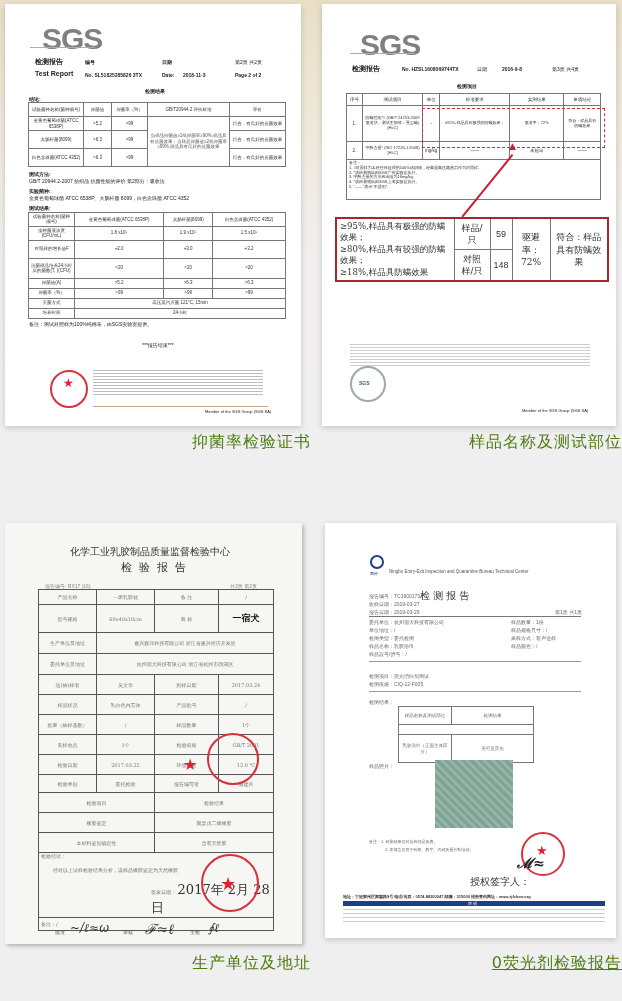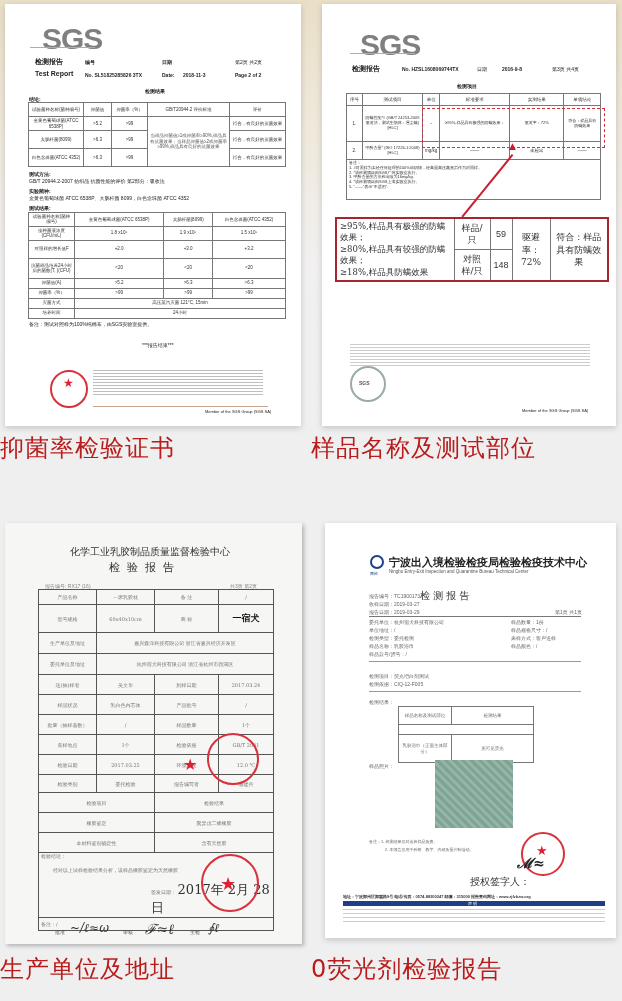--- a/index.html
+++ b/index.html
@@ -3,21 +3,21 @@
 <meta charset="utf-8">
 <style>
   * { box-sizing: border-box; margin: 0; padding: 0; }
   html, body { width: 622px; height: 1001px; overflow: hidden; }
   body { background: #f0eff0; font-family: "DejaVu Sans", sans-serif; position: relative; }
 
   .top-bg { position: absolute; left: 0; top: 0; width: 622px; height: 430px;
     background: linear-gradient(180deg, #e9dfc7 0%, #efe9dc 30%, #f1efef 60%, #f0eff0 100%); }
 
   .card { position: absolute; background: #fff; box-shadow: 0 2px 6px rgba(0,0,0,0.18); overflow: hidden; }
-  .caption { position: absolute; font-size: 24px; color: #b91c1c; text-align: left; width: 311px; letter-spacing: 1px; }
+  .caption { position: absolute; font-size: 16px; color: #4d7c0f; text-align: right; width: 311px; letter-spacing: 1px; }
 
   
   .sgs { position: absolute; font-family: "Liberation Sans", sans-serif; font-weight: bold; color: #808080; font-size: 30px; letter-spacing: -1px; }
   .sgs-line { position: absolute; height: 1px; background: #c9a48c; }
   .tiny { font-size: 5px; color: #222; position: absolute; white-space: nowrap; font-family: "Liberation Sans", sans-serif; }
   .tinyb { font-weight: bold; }
   .t7 { font-size: 7px; }
 
   table.doc { position: absolute; border-collapse: collapse; font-size: 4.5px; color: #333; font-family: "Liberation Sans", sans-serif; }
   table.doc td { border: 0.8px solid #777; text-align: center; padding: 1px 2px; line-height: 1.2; }
@@ -234,21 +234,21 @@
 
   <div style="position:absolute;left:28px;top:340px;width:240px;height:22px;background:repeating-linear-gradient(180deg,#999 0 1px,#fff 1px 3px);opacity:0.5;"></div>
   <div class="stamp" style="left:28px;top:362px;width:36px;height:36px;border-color:#9aa;"></div>
   <div class="tiny tinyb" style="left:37px;top:376px;color:#555;">SGS</div>
   <div class="tiny" style="left:200px;top:404px;font-size:4px;">Member of the SGS Group (SGS SA)</div>
 </div>
 <div class="caption" style="left:311px;top:432px;">样品名称及测试部位</div>
 
 <div class="card gray-doc" style="left:5px;top:523px;width:297px;height:421px;box-shadow:2px 2px 4px rgba(0,0,0,0.25);">
   <div style="position:absolute;left:65px;top:22px;font-size:10px;font-family:'DejaVu Serif',serif;color:#333;white-space:nowrap;">化学工业乳胶制品质量监督检验中心</div>
-  <div style="position:absolute;left:104px;top:37px;font-size:11px;font-family:'DejaVu Serif',serif;color:#333;white-space:pre;text-align:right;">检  验  报  告</div>
+  <div style="position:absolute;left:116px;top:37px;font-size:11px;font-family:'DejaVu Serif',serif;color:#333;white-space:pre;text-align:right;">检  验  报  告</div>
   <div class="tiny" style="left:40px;top:60px;color:#888;">报告编号: RX17 (16)</div>
   <div class="tiny" style="left:225px;top:60px;color:#888;">共3页 第2页</div>
 
   <table class="gtab" style="left:33px;top:66px;width:236px;">
     <tbody>
         <tr style="height:15px;">
           <td style="width:58px;">产品名称</td>
           <td style="width:58px;">一床乳胶枕</td>
           <td style="width:64px;">备  注</td>
           <td>/</td>
@@ -338,21 +338,20 @@
   <div class="tiny" style="left:118px;top:406px;color:#555;">审核</div>
   <div style="position:absolute;left:140px;top:396px;font-size:14px;font-family:'DejaVu Serif',serif;font-style:italic;color:#333;">ℱ≈ℓ</div>
   <div class="tiny" style="left:185px;top:406px;color:#555;">主检</div>
   <div style="position:absolute;left:203px;top:398px;font-size:12px;font-family:'DejaVu Serif',serif;font-style:italic;color:#333;">∮ℓ</div>
 </div>
 <div class="caption" style="left:0;top:953px;">生产单位及地址</div>
 
 <div class="card" style="left:325px;top:523px;width:291px;height:415px;">
   <div style="position:absolute;left:45px;top:32px;width:14px;height:14px;border-radius:50%;border:2px solid #1e3f88;"></div>
   <div class="tiny" style="left:45px;top:48px;color:#1e3f88;font-size:4px;">商检</div>
-  <div style="position:absolute;left:64px;top:32px;font-size:11px;color:#222;white-space:nowrap;font-weight:bold;">宁波出入境检验检疫局检验检疫技术中心</div>
   <div class="tiny" style="left:64px;top:46px;color:#555;font-size:4.5px;">Ningbo Entry-Exit Inspection and Quarantine Bureau Technical Center</div>
 
   <div style="position:absolute;left:95px;top:66px;font-size:10px;font-family:'DejaVu Serif',serif;color:#333;white-space:nowrap;">检 测 报 告</div>
   <div class="tiny" style="left:44px;top:70px;color:#666;">报告编号：TC1900173</div>
   <div class="tiny" style="left:44px;top:78px;color:#666;">收样日期：2019-03-27</div>
   <div class="tiny" style="left:44px;top:86px;color:#666;">报告日期：2019-03-29</div>
   <div class="tiny" style="left:230px;top:86px;color:#666;">第1页 共1页</div>
   <div style="position:absolute;left:44px;top:93px;width:212px;height:1px;background:#777;"></div>
 
   <div class="tiny" style="left:44px;top:96px;color:#666;">委托单位：杭州宿犬科技有限公司</div>
@@ -396,13 +395,13 @@
   <div class="stamp" style="left:196px;top:309px;width:44px;height:44px;"></div>
   <div class="star" style="left:211px;top:320px;font-size:13px;">★</div>
   <div style="position:absolute;left:192px;top:330px;font-size:14px;font-family:'DejaVu Serif',serif;font-style:italic;font-weight:bold;color:#222;">ℳ≈</div>
   <div style="position:absolute;left:145px;top:352px;font-size:10px;font-family:'DejaVu Serif',serif;color:#333;">授权签字人：</div>
 
   <div class="tiny tinyb" style="left:18px;top:371px;font-size:4px;color:#333;">地址：宁波鄞州区鄞惠路9号  电话/传真：0574-88200247  邮编：315000  报告查询网址：www.zjfzbzw.org</div>
   <div class="blue-bar" style="left:18px;top:378px;width:262px;height:5px;"></div>
   <div class="tiny" style="left:143px;top:378px;color:#fff;font-size:4px;">声  明</div>
   <div style="position:absolute;left:18px;top:386px;width:262px;height:14px;background:repeating-linear-gradient(180deg,#aab 0 1px,#fff 1px 4px);opacity:0.6;"></div>
 </div>
-<div class="caption" style="left:311px;top:953px;">0荧光剂检验报告</div>
+<div class="caption" style="left:311px;top:953px;text-decoration:underline;">0荧光剂检验报告</div>
 
 </body></html>

